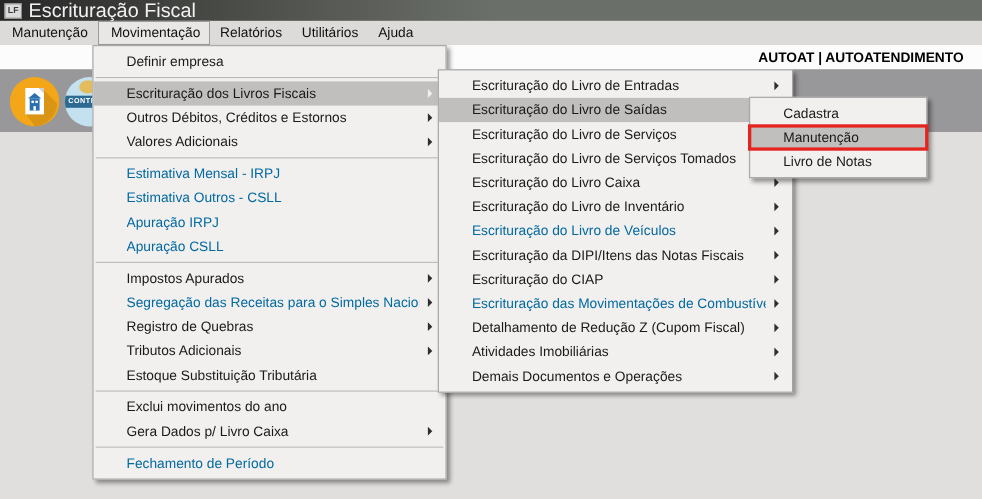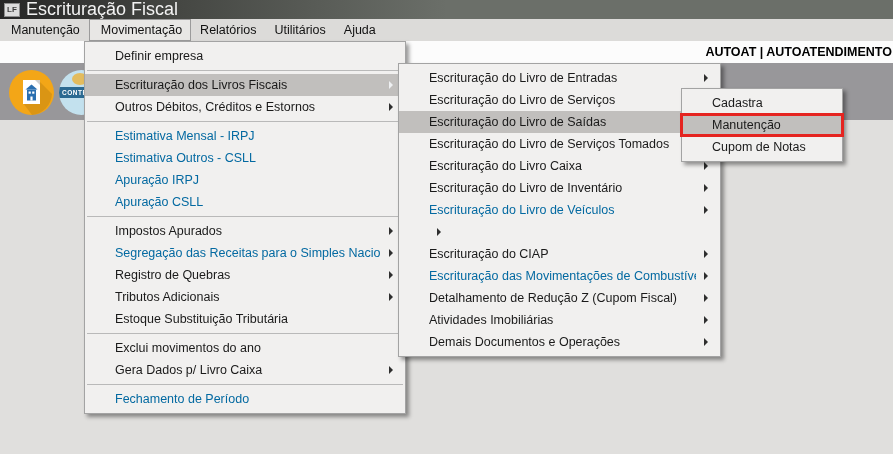--- a/index.html
+++ b/index.html
@@ -19,21 +19,21 @@
     display:flex; align-items:center; justify-content:center; flex:none;
   }
   .titlebar-text { color:#f2f2f2; font-size:18px; }
   
   .menubar { height:22px; background:#dcdbd9; display:flex; align-items:stretch; padding-left:2px; font-size:12.5px; }
   .menubar-item { padding:0 9px; display:flex; align-items:center; color:#111; cursor:default; }
   .menubar-item.selected { background:#e8e7e5; box-shadow:inset 0 0 0 1px #9b9b9b;padding-left:12px; }
   
   .infobar {
     height:22px; background:#fcfcfc; display:flex; align-items:center;
-    justify-content:flex-end; padding-right:1px;
+    justify-content:flex-end; padding-right:17px;
     font-size:12.5px; font-weight:bold; color:#000;
   }
   
   .toolbar { height:57px; background:var(--toolbar-bg); position:relative; }
   .icon-circle { position:absolute; top:7px; width:45px; height:45px; border-radius:50%; }
   .icon-app { left:9px; }
   .icon-control { left:59px; background:var(--control-blue); overflow:hidden; position:absolute; }
   .control-sun { position:absolute; left:13px; top:3px; width:16px; height:12px; border-radius:50%; background:#e3bc5e; }
   .control-banner {
     position:absolute; left:-2px; right:-2px; top:17px; height:11px; background:#2b6a92;
@@ -126,20 +126,24 @@
       </div>
       <div class="menu-sep"></div>
       <div class="menu-item highlighted">
         <span class="mi-label">Escrituração dos Livros Fiscais</span>
         <span class="mi-arrow"></span>
       </div>
       <div class="menu-item">
         <span class="mi-label">Outros Débitos, Créditos e Estornos</span>
         <span class="mi-arrow"></span>
       </div>
+      <div class="menu-item">
+        <span class="mi-label">Valores Adicionais</span>
+        <span class="mi-arrow"></span>
+      </div>
       <div class="menu-sep"></div>
       <div class="menu-item disabled">
         <span class="mi-label">Estimativa Mensal - IRPJ</span>
       </div>
       <div class="menu-item disabled">
         <span class="mi-label">Estimativa Outros - CSLL</span>
       </div>
       <div class="menu-item disabled">
         <span class="mi-label">Apuração IRPJ</span>
       </div>
@@ -176,47 +180,48 @@
       </div>
       <div class="menu-sep"></div>
       <div class="menu-item disabled">
         <span class="mi-label">Fechamento de Período</span>
       </div>
     </div>
 
   <div class="menu" id="menu-livros">
       <div class="menu-item">
         <span class="mi-label">Escrituração do Livro de Entradas</span>
-        <span class="mi-arrow"></span>
-      </div>
-      <div class="menu-item">
-        <span class="mi-label">Escrituração do Livro de Serviços</span>
         <span class="mi-arrow"></span>
       </div>
       <div class="menu-item highlighted">
         <span class="mi-label">Escrituração do Livro de Saídas</span>
         <span class="mi-arrow"></span>
       </div>
       <div class="menu-item">
+        <span class="mi-label">Escrituração do Livro de Serviços</span>
+        <span class="mi-arrow"></span>
+      </div>
+      <div class="menu-item">
         <span class="mi-label">Escrituração do Livro de Serviços Tomados</span>
         <span class="mi-arrow"></span>
       </div>
       <div class="menu-item">
         <span class="mi-label">Escrituração do Livro Caixa</span>
         <span class="mi-arrow"></span>
       </div>
       <div class="menu-item">
         <span class="mi-label">Escrituração do Livro de Inventário</span>
         <span class="mi-arrow"></span>
       </div>
       <div class="menu-item disabled">
         <span class="mi-label">Escrituração do Livro de Veículos</span>
         <span class="mi-arrow"></span>
       </div>
       <div class="menu-item">
+        <span class="mi-label">Escrituração da DIPI/Itens das Notas Fiscais</span>
         <span class="mi-arrow"></span>
       </div>
       <div class="menu-item">
         <span class="mi-label">Escrituração do CIAP</span>
         <span class="mi-arrow"></span>
       </div>
       <div class="menu-item disabled">
         <span class="mi-label">Escrituração das Movimentações de Combustíveis</span>
         <span class="mi-arrow"></span>
       </div>
@@ -236,17 +241,17 @@
 
   <div class="menu" id="menu-saidas">
       <div class="menu-item">
         <span class="mi-label">Cadastra</span>
       </div>
       <div class="menu-item highlighted">
         <span class="mi-label">Manutenção</span>
         <div class="red-annotation"></div>
       </div>
       <div class="menu-item">
-        <span class="mi-label">Cupom de Notas</span>
+        <span class="mi-label">Livro de Notas</span>
       </div>
     </div>
 
 </div>
 
 </body></html>

